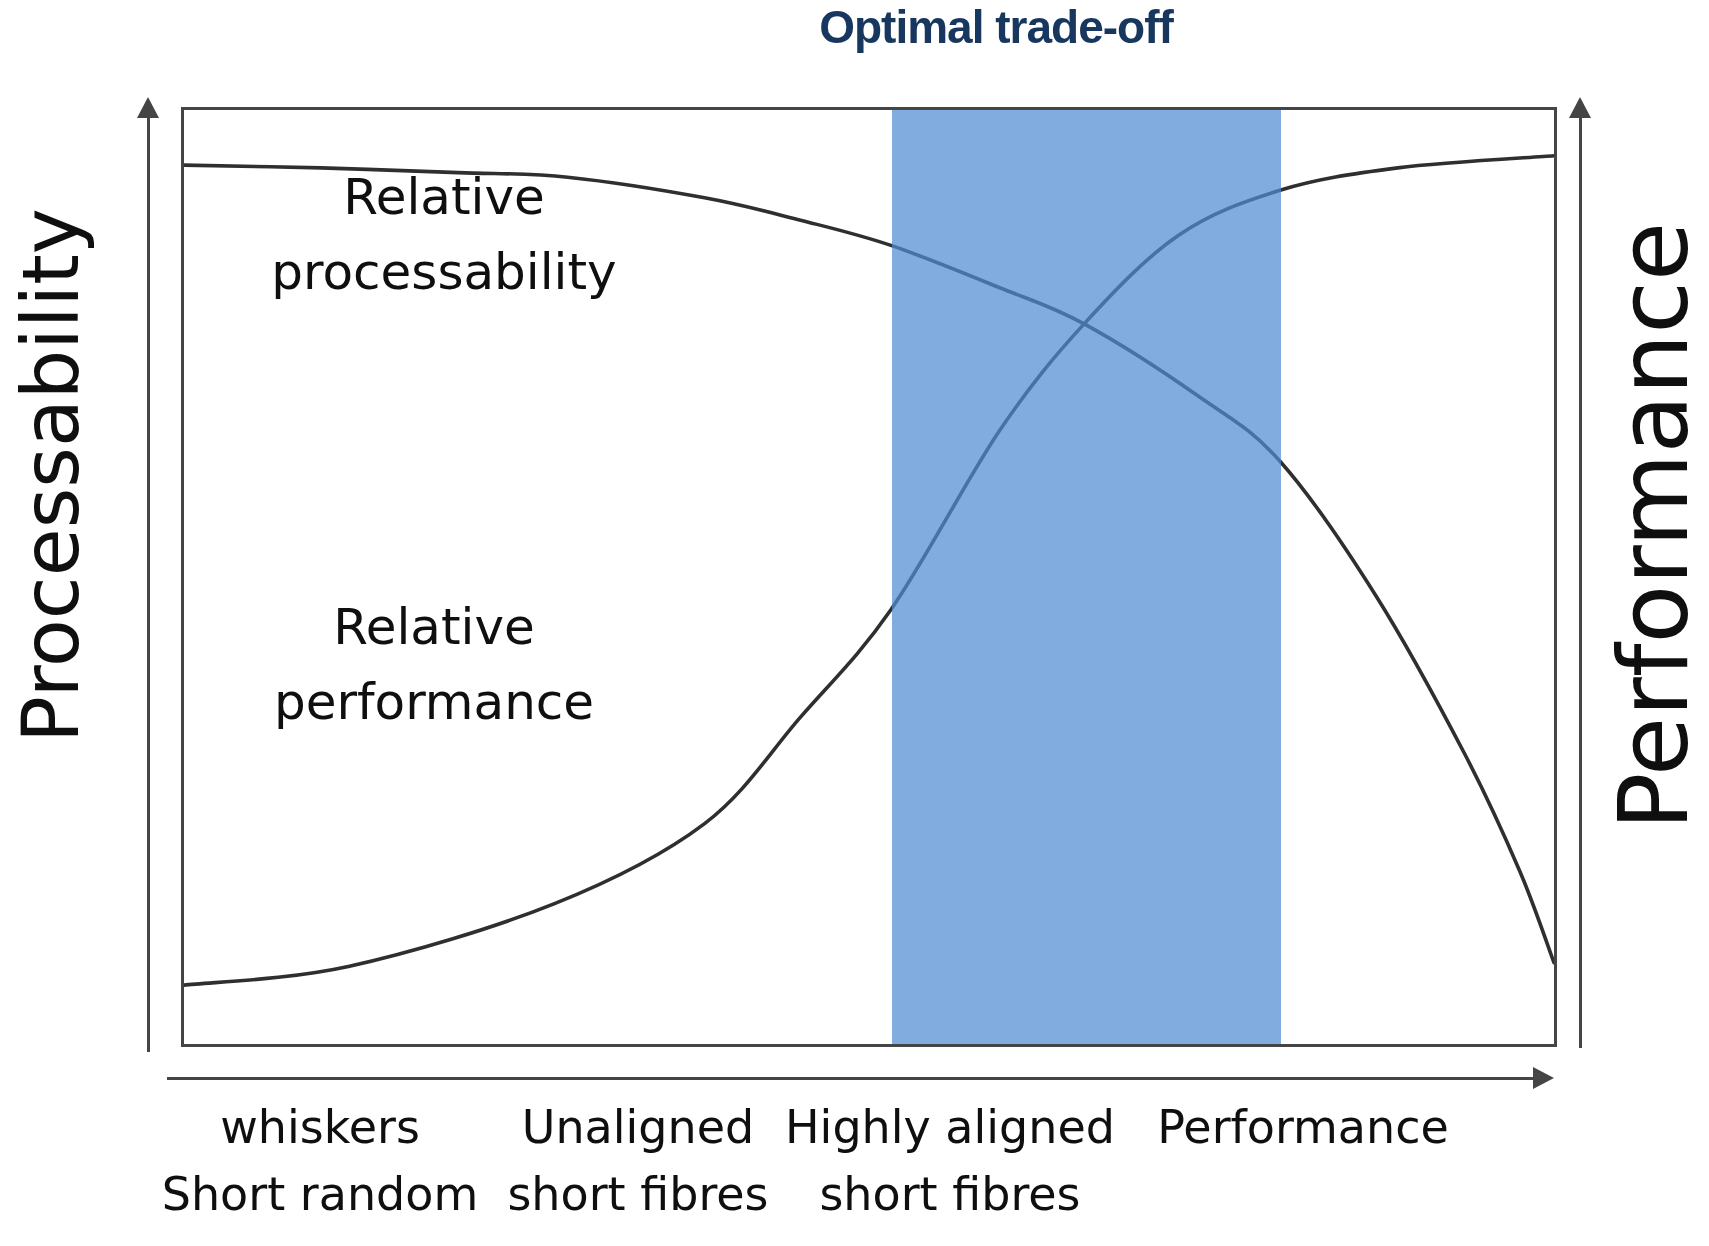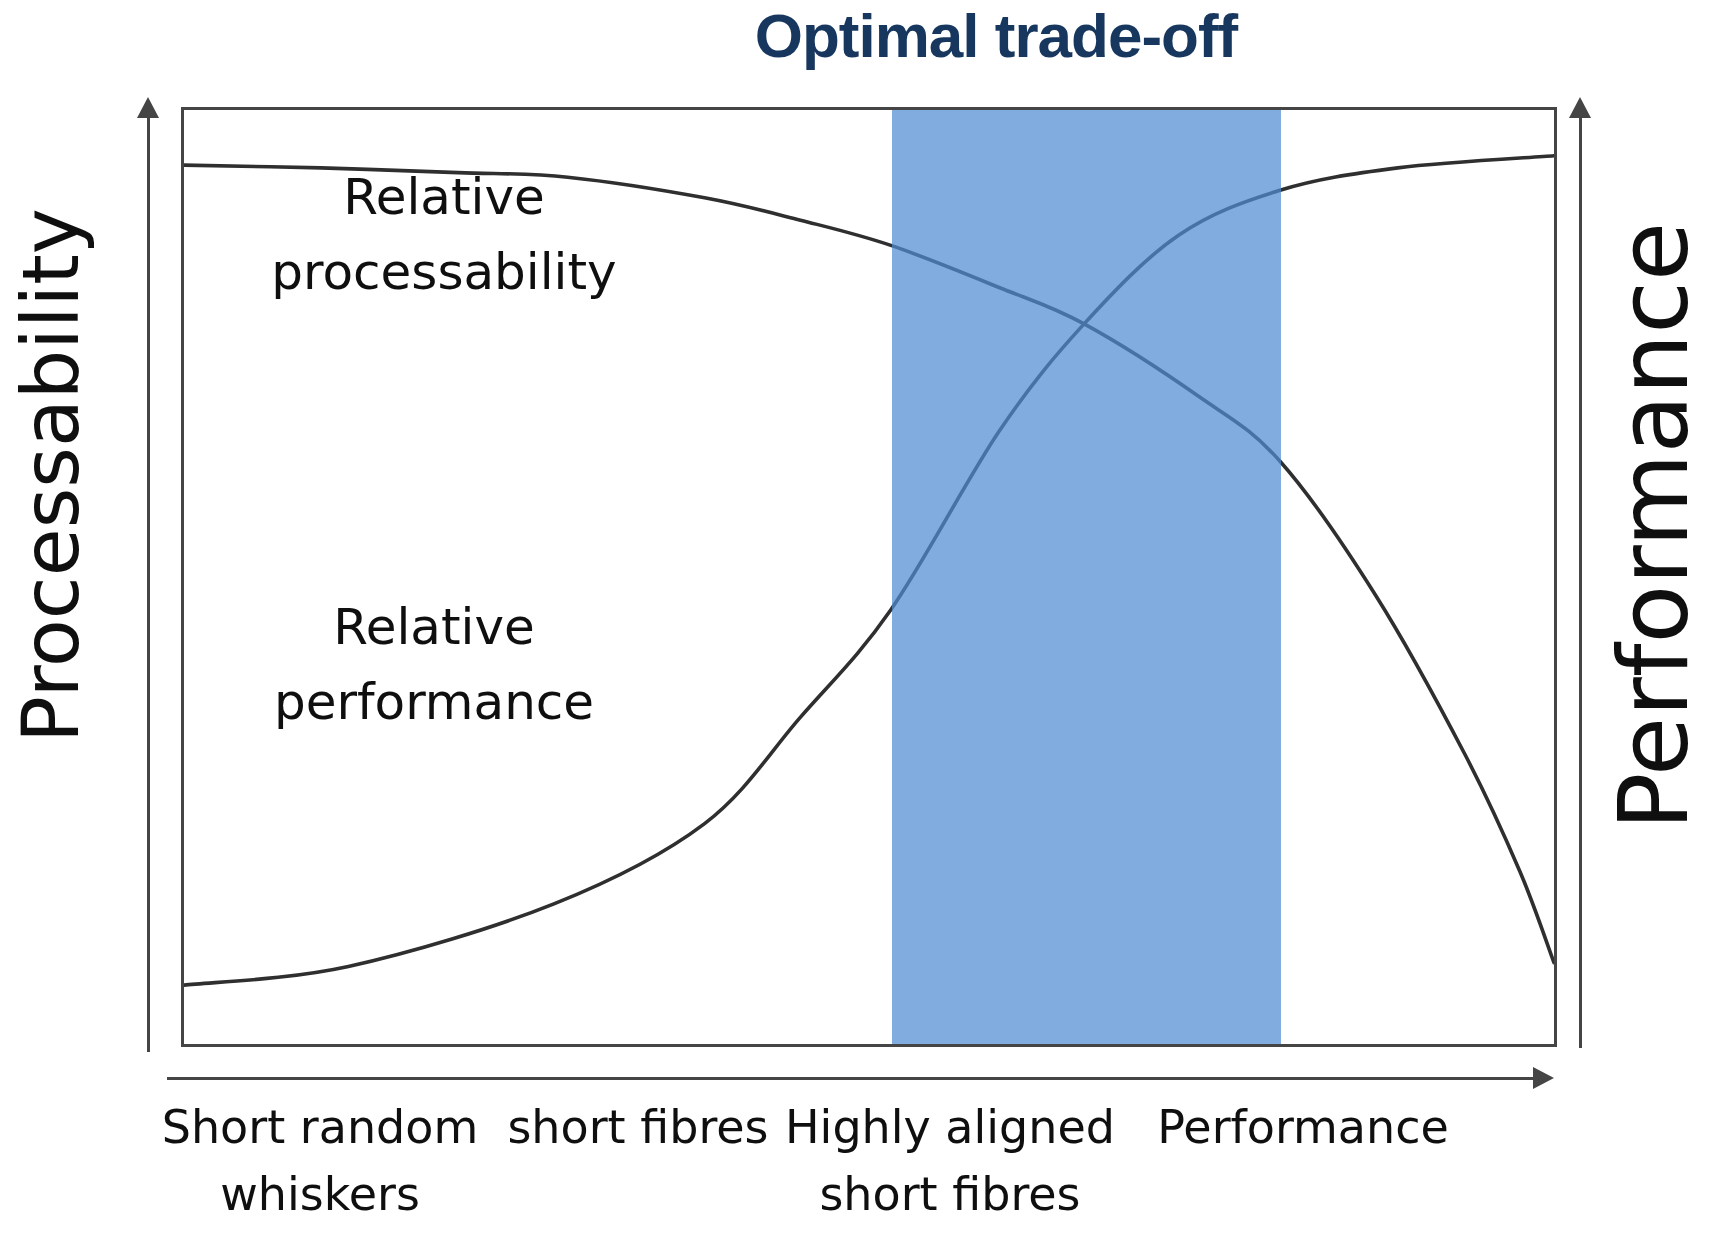--- a/index.html
+++ b/index.html
@@ -12,21 +12,21 @@
     color: var(--text_color, #0f0f0f);
     overflow: hidden;
   }
 
   
   .chart-title {
     position: absolute;
     left: 696px; top: 0px; width: 600px;
     text-align: center;
     font-family: "Liberation Sans", sans-serif;
-    font-size: 62px;
+    font-size: 46px;
     font-weight: 600;
     letter-spacing: -1px;
     color: var(--title_color, #17375E);
   }
 
   
   .y-label {
     position: absolute;
     writing-mode: vertical-rl;
     transform: rotate(180deg);
@@ -128,24 +128,25 @@
     </svg>
 
     <div class="band" style="left: 708.29px; width: 389.08px;"></div>
 
     <div class="curve-label curve-label-processability">Relative processability</div>
 
     <div class="curve-label curve-label-performance">Relative performance</div>
   </div>
 
   <div class="x-cat x-cat-0">
+    <span>whiskers</span>
     <span>Short random</span>
-    <span>whiskers</span>
   </div>
   <div class="x-cat x-cat-1">
+    <span>Unaligned</span>
     <span>short fibres</span>
   </div>
   <div class="x-cat x-cat-2">
     <span>Highly aligned</span>
     <span>short fibres</span>
   </div>
   <div class="x-cat x-cat-3">
     <span>Performance</span>
   </div>
 

